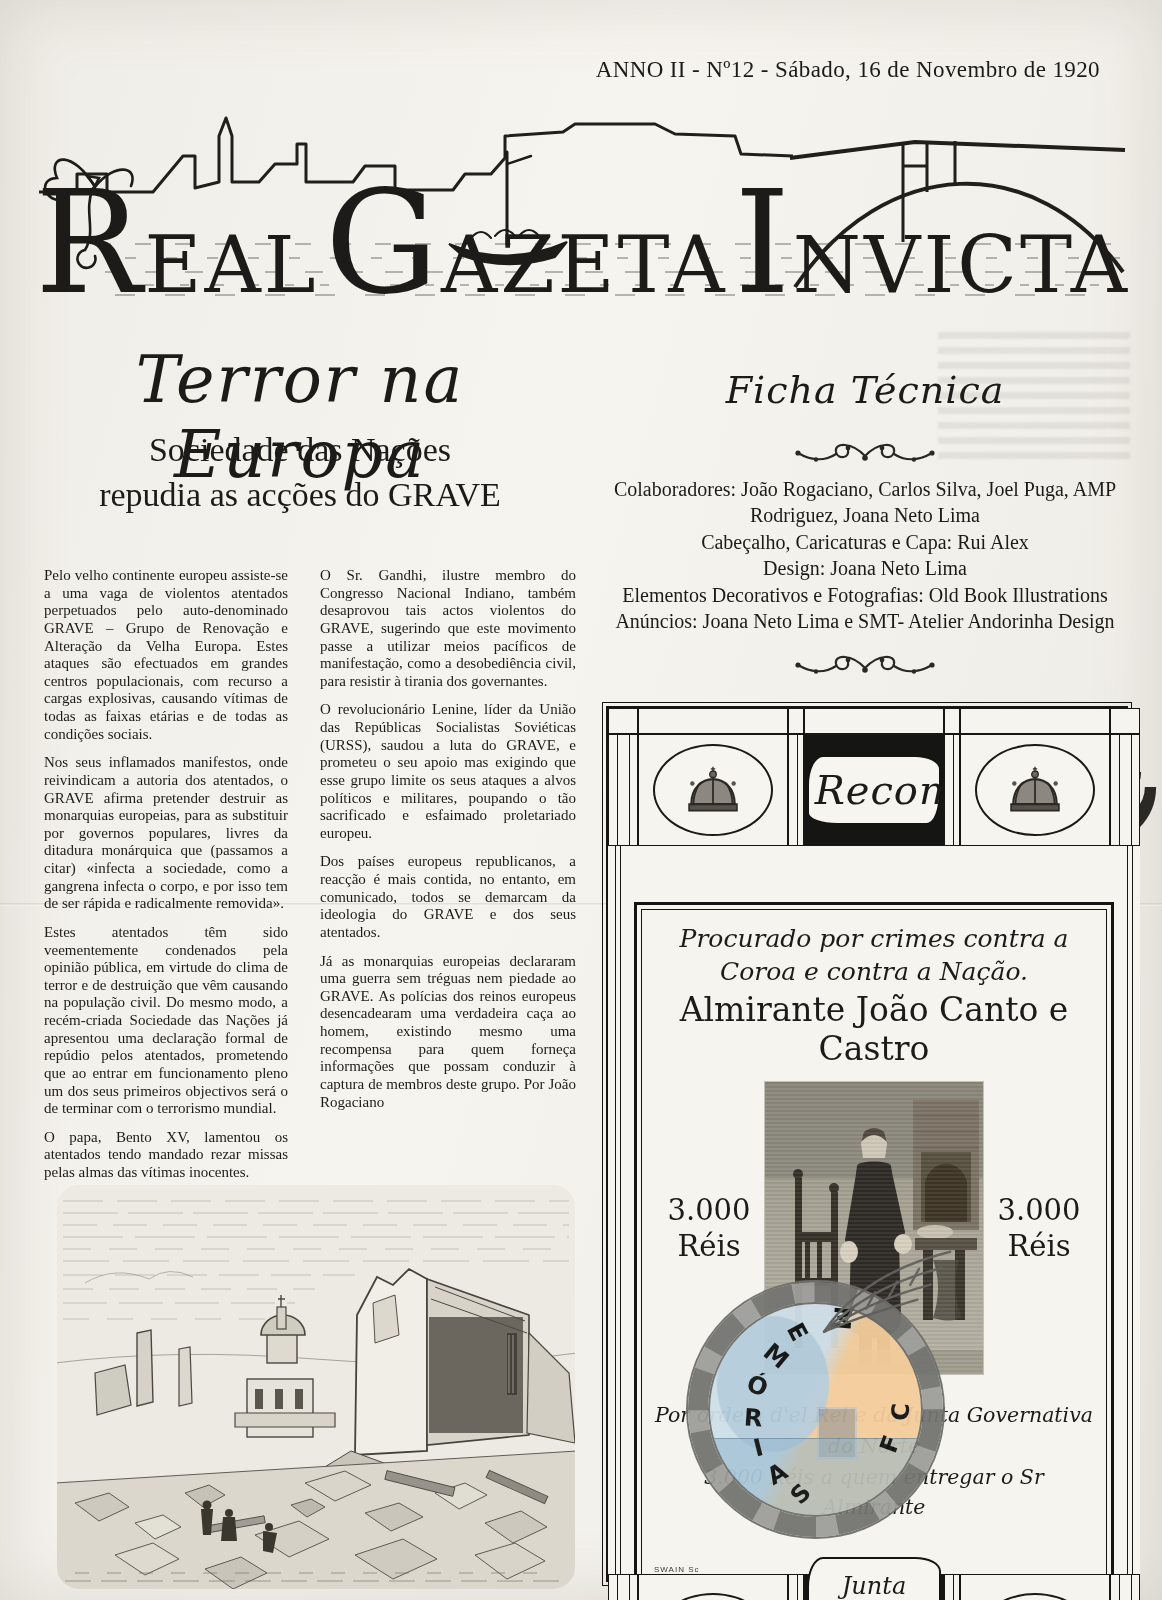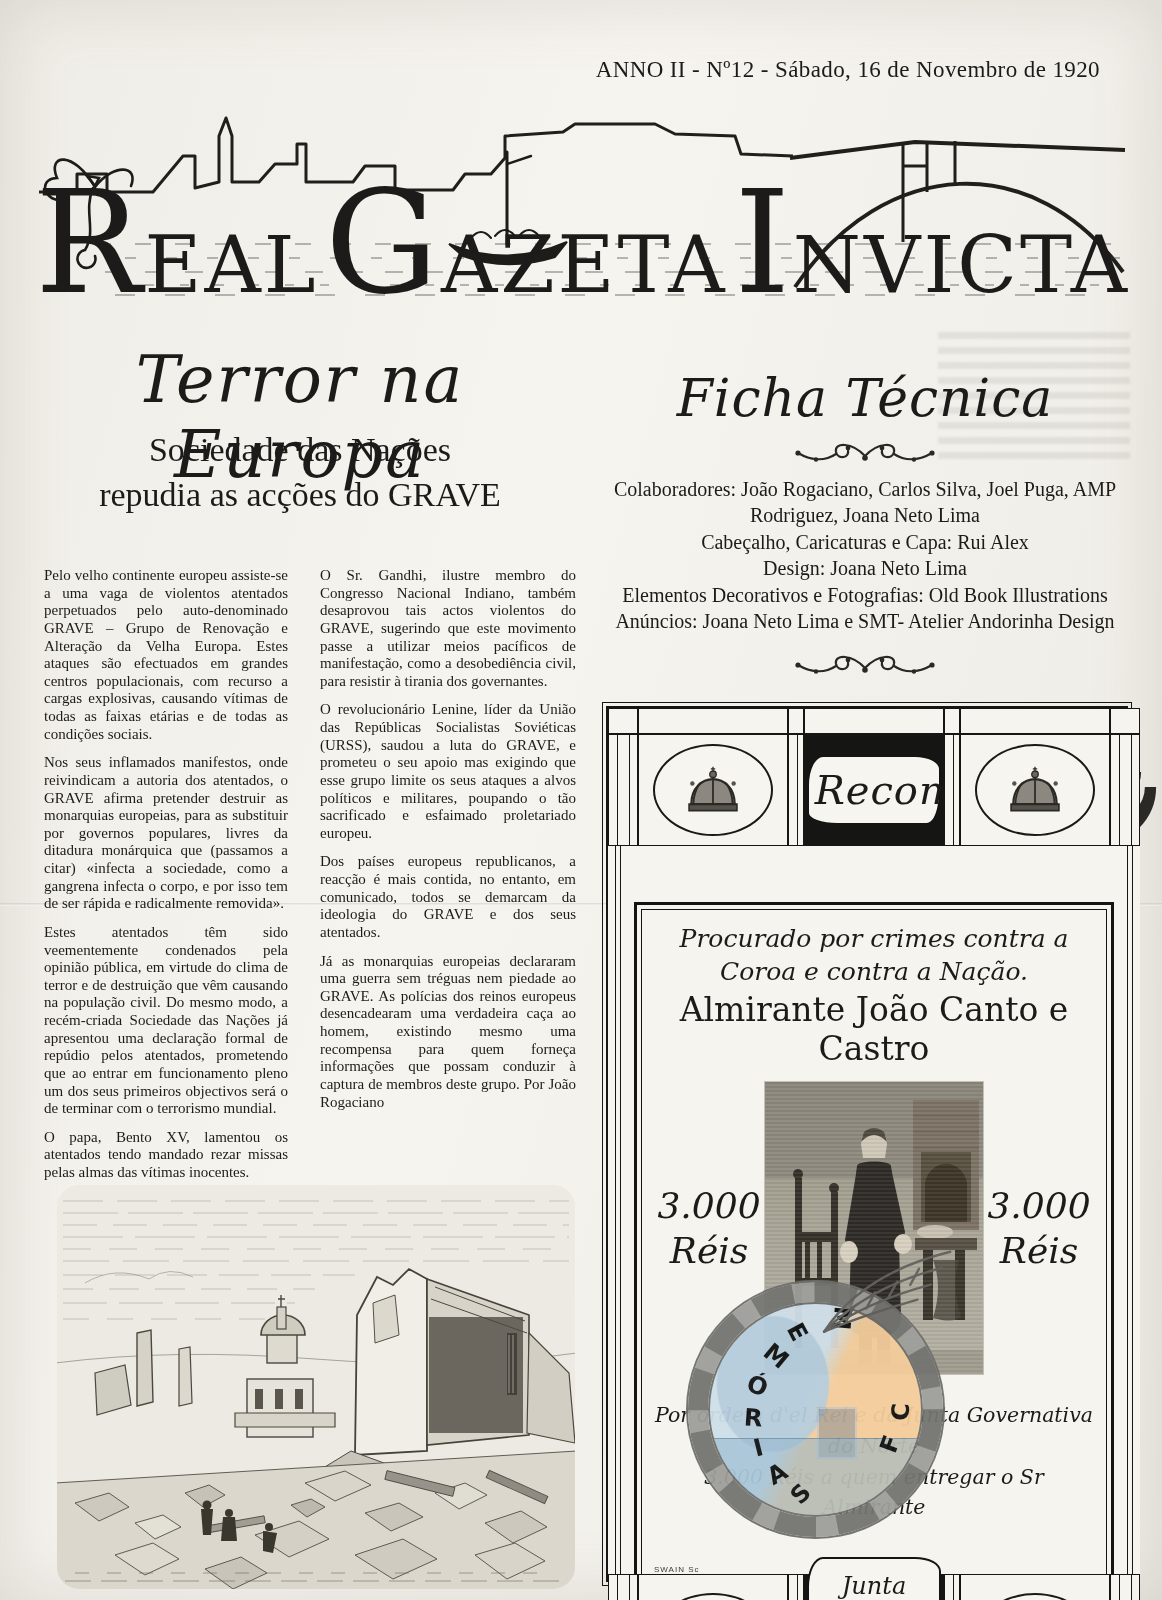--- a/index.html
+++ b/index.html
@@ -24,21 +24,21 @@
           font-family:"DejaVu Serif",serif;font-style:italic;font-size:65px;letter-spacing:2px;}
   .headline{position:absolute;left:20px;top:428px;width:560px;text-align:center;
             font-size:34px;line-height:1.32;}
   .col{position:absolute;top:556px;text-align:justify;font-size:15px;line-height:1.175;}
   .col p{margin:11px;}
   .col-1{left:33px;width:266px;}
   .col-2{left:309px;width:278px;}
 
   
   .ficha-title{position:absolute;left:600px;top:368px;width:530px;text-align:center;
-               font-family:"DejaVu Serif",serif;font-style:italic;font-size:52px;letter-spacing:1px;}
+               font-family:"DejaVu Serif",serif;font-style:italic;font-size:38px;letter-spacing:1px;}
   .flourish{position:absolute;width:150px;height:36px;left:790px;}
   .flourish-1{top:436px;} .flourish-2{top:648px;}
   .credits{position:absolute;left:596px;top:476px;width:538px;text-align:center;
            font-size:20px;line-height:1.32;}
 
   
   .bleed{position:absolute;filter:blur(1px);opacity:.55;
          background:repeating-linear-gradient(180deg,rgba(110,108,100,.22) 0 7px,rgba(0,0,0,0) 7px 15px);}
   .bleed-a{left:938px;top:332px;width:192px;height:128px;}
   .bleed-b{left:700px;top:1196px;width:120px;height:40px;opacity:.25;}
@@ -65,21 +65,21 @@
               box-shadow:0 0 0 1px #f7f5f0 inset;}
   .scroll-box.banner{font-family:"DejaVu Serif",serif;font-style:italic;font-size:40px;letter-spacing:1px;}
   .scroll-box.junta{font-family:"DejaVu Serif",serif;font-style:italic;font-size:24px;line-height:1.45;}
   .poster-middle{padding:12px 26px 8px;position:relative;background:
       linear-gradient(90deg,#f6f4ef 7px,#161615 7px 8px,#f6f4ef 8px 12px,#161615 12px 13px,#f6f4ef 13px calc(100% - 13px),#161615 calc(100% - 13px) calc(100% - 12px),#f6f4ef calc(100% - 12px) calc(100% - 8px),#161615 calc(100% - 8px) calc(100% - 7px),#f6f4ef calc(100% - 7px));}
   .wanted-frame{border:3px solid #141413;outline:1px solid #141413;outline-offset:-8px;
                 height:100%;box-sizing:border-box;padding:18px 16px 40px;text-align:center;margin-top:44px;}
   .wanted-head{font-family:"DejaVu Serif",serif;font-style:italic;font-size:25px;line-height:1.3;}
   .wanted-name{font-family:"DejaVu Serif",serif;font-size:33px;margin-top:2px;}
   .wanted-mid{display:flex;align-items:center;justify-content:space-between;margin-top:14px;}
-  .reward{width:112px;font-family:"DejaVu Serif",serif;font-style:italic;font-size:36px;line-height:1.25;}
+  .reward{width:112px;font-family:"DejaVu Serif",serif;font-size:29px;line-height:1.25;}
   .portrait{width:218px;height:292px;box-shadow:0 0 0 1px rgba(40,38,34,.25);position:relative;}
   .portrait .grain{position:absolute;inset:0;
       background:repeating-linear-gradient(0deg,rgba(255,255,255,.06) 0 2px,rgba(0,0,0,.04) 2px 4px);}
   .order-text{margin-top:26px;font-family:"DejaVu Serif",serif;font-style:italic;font-size:20.5px;line-height:1.5;}
   .engraver{position:absolute;left:46px;bottom:6px;font-size:8px;letter-spacing:1px;color:#3c3a36;
             font-family:"Liberation Sans",sans-serif;}
 
   
   .wm{position:absolute;left:688px;top:1282px;width:255px;height:255px;opacity:.95;}
   .wm-ring{position:absolute;inset:0;border-radius:50%;border:20px solid #9e9e9b;

